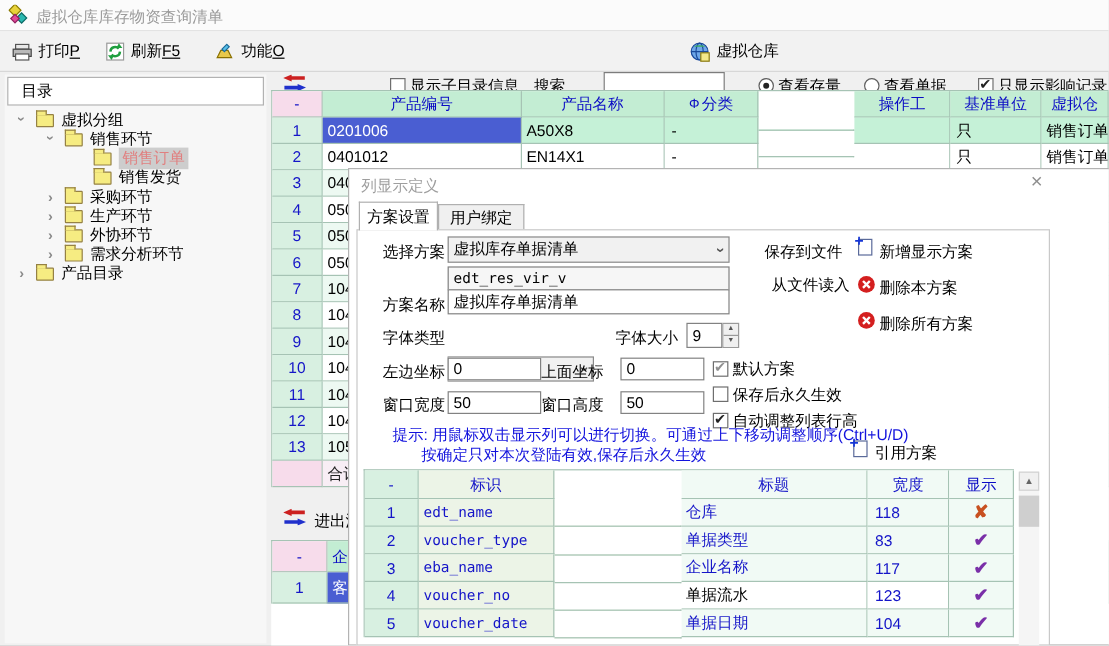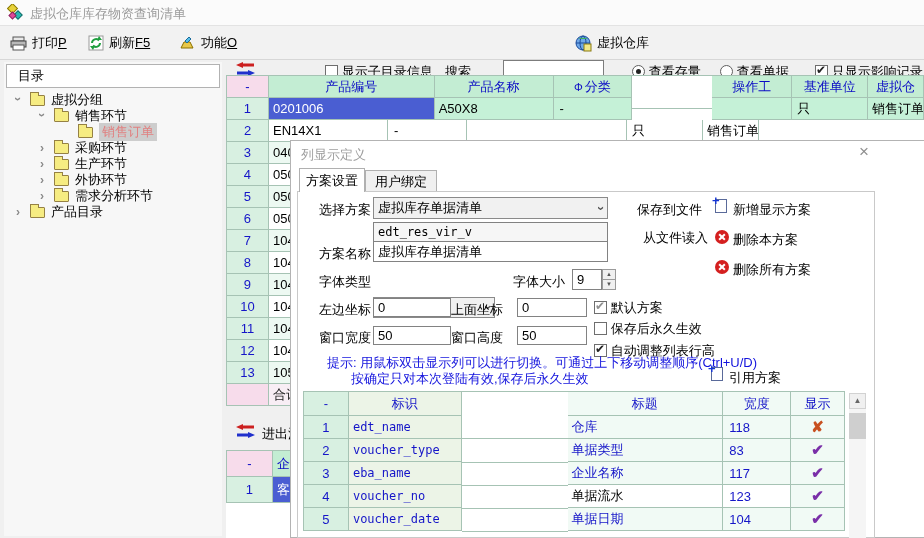--- a/index.html
+++ b/index.html
@@ -189,20 +189,25 @@
       <span class="fo"></span>
       <span class="tl">销售环节</span>
     </div>
 
     <div class="ti lv2 sel">
       <span class="ar"></span>
       <span class="fo"></span>
       <span class="tl">销售订单</span>
     </div>
 
+    <div class="ti lv2">
+      <span class="ar"></span>
+      <span class="fo"></span>
+      <span class="tl">销售发货</span>
+    </div>
 
     <div class="ti lv1 closed">
       <span class="ar"></span>
       <span class="fo"></span>
       <span class="tl">采购环节</span>
     </div>
 
     <div class="ti lv1 closed">
       <span class="ar"></span>
       <span class="fo"></span>
@@ -275,20 +280,21 @@
         <div class="mc2">A50X8</div>
         <div class="mc3">-</div>
         <div class="mc4"></div>
         <div class="mc5"></div>
         <div class="mc6">只</div>
         <div class="mc7">销售订单</div>
       </div>
 
       <div class="mrow even">
         <div class="mc0 nc">2</div>
+        <div class="mc1">0401012</div>
         <div class="mc2">EN14X1</div>
         <div class="mc3">-</div>
         <div class="mc4"></div>
         <div class="mc5"></div>
         <div class="mc6">只</div>
         <div class="mc7">销售订单</div>
       </div>
 
       <div class="mrow odd">
         <div class="mc0 nc">3</div>

